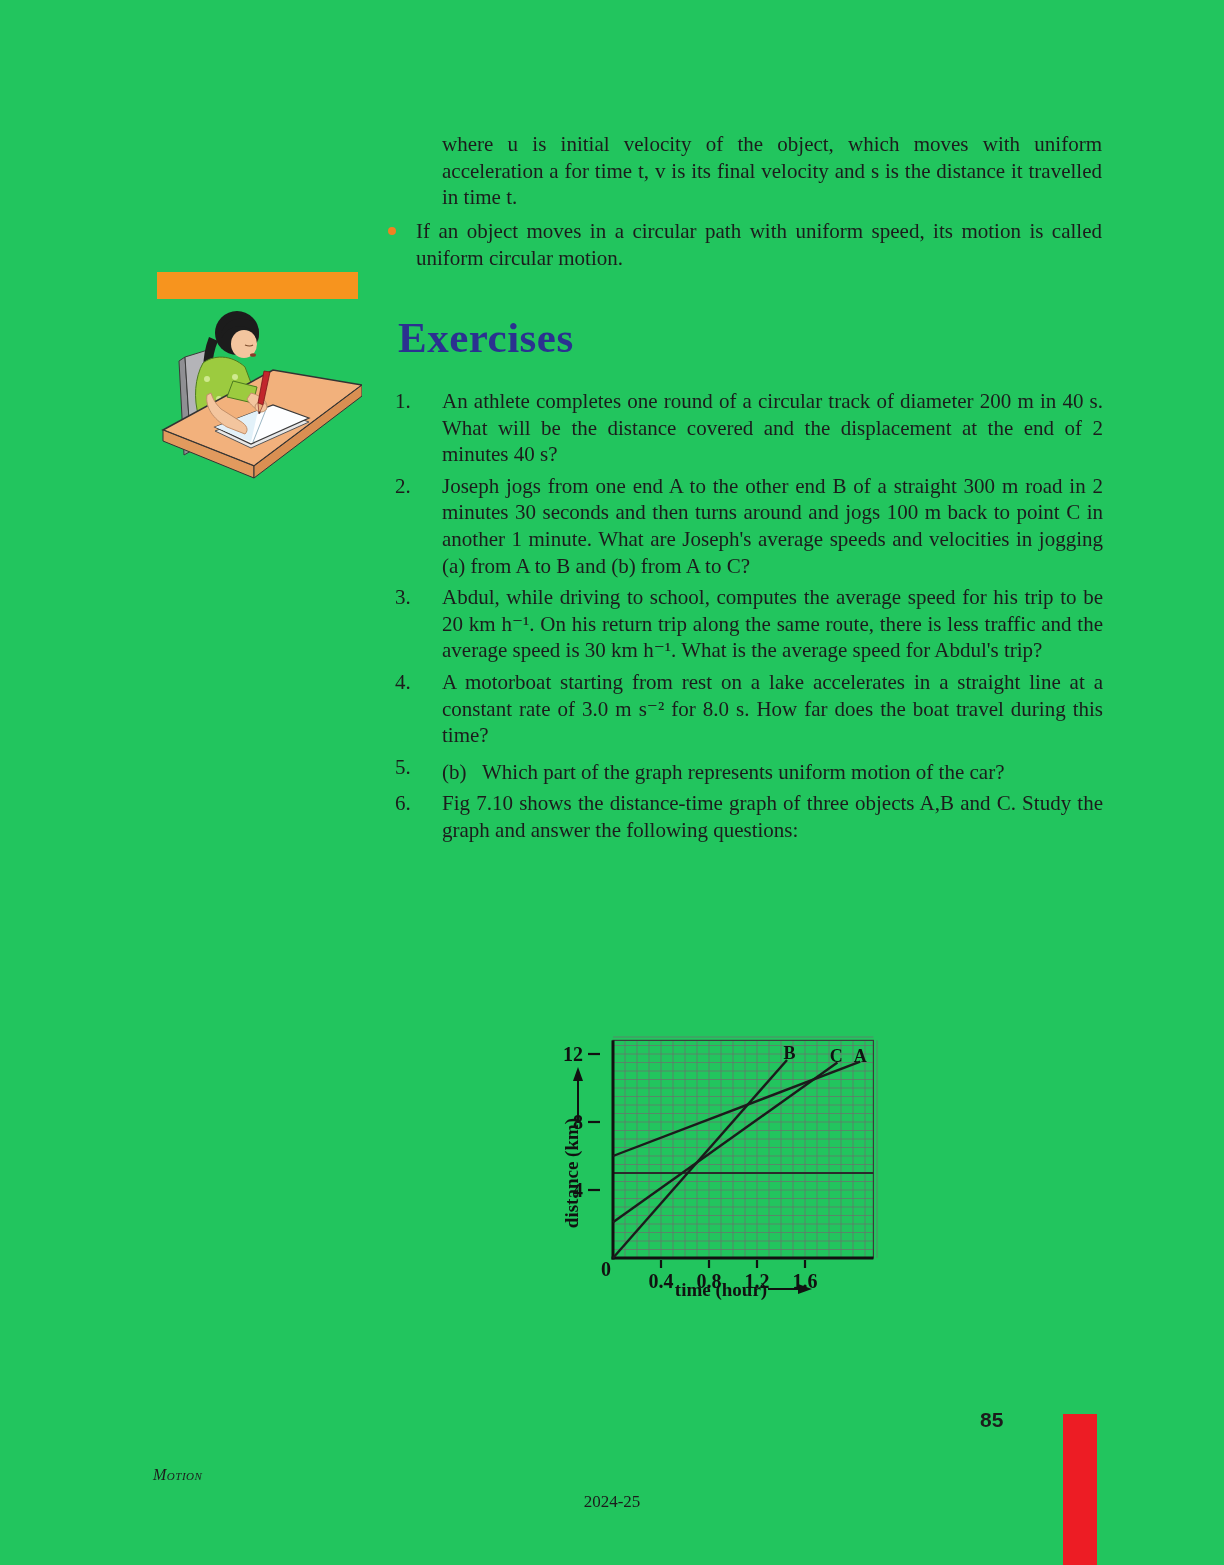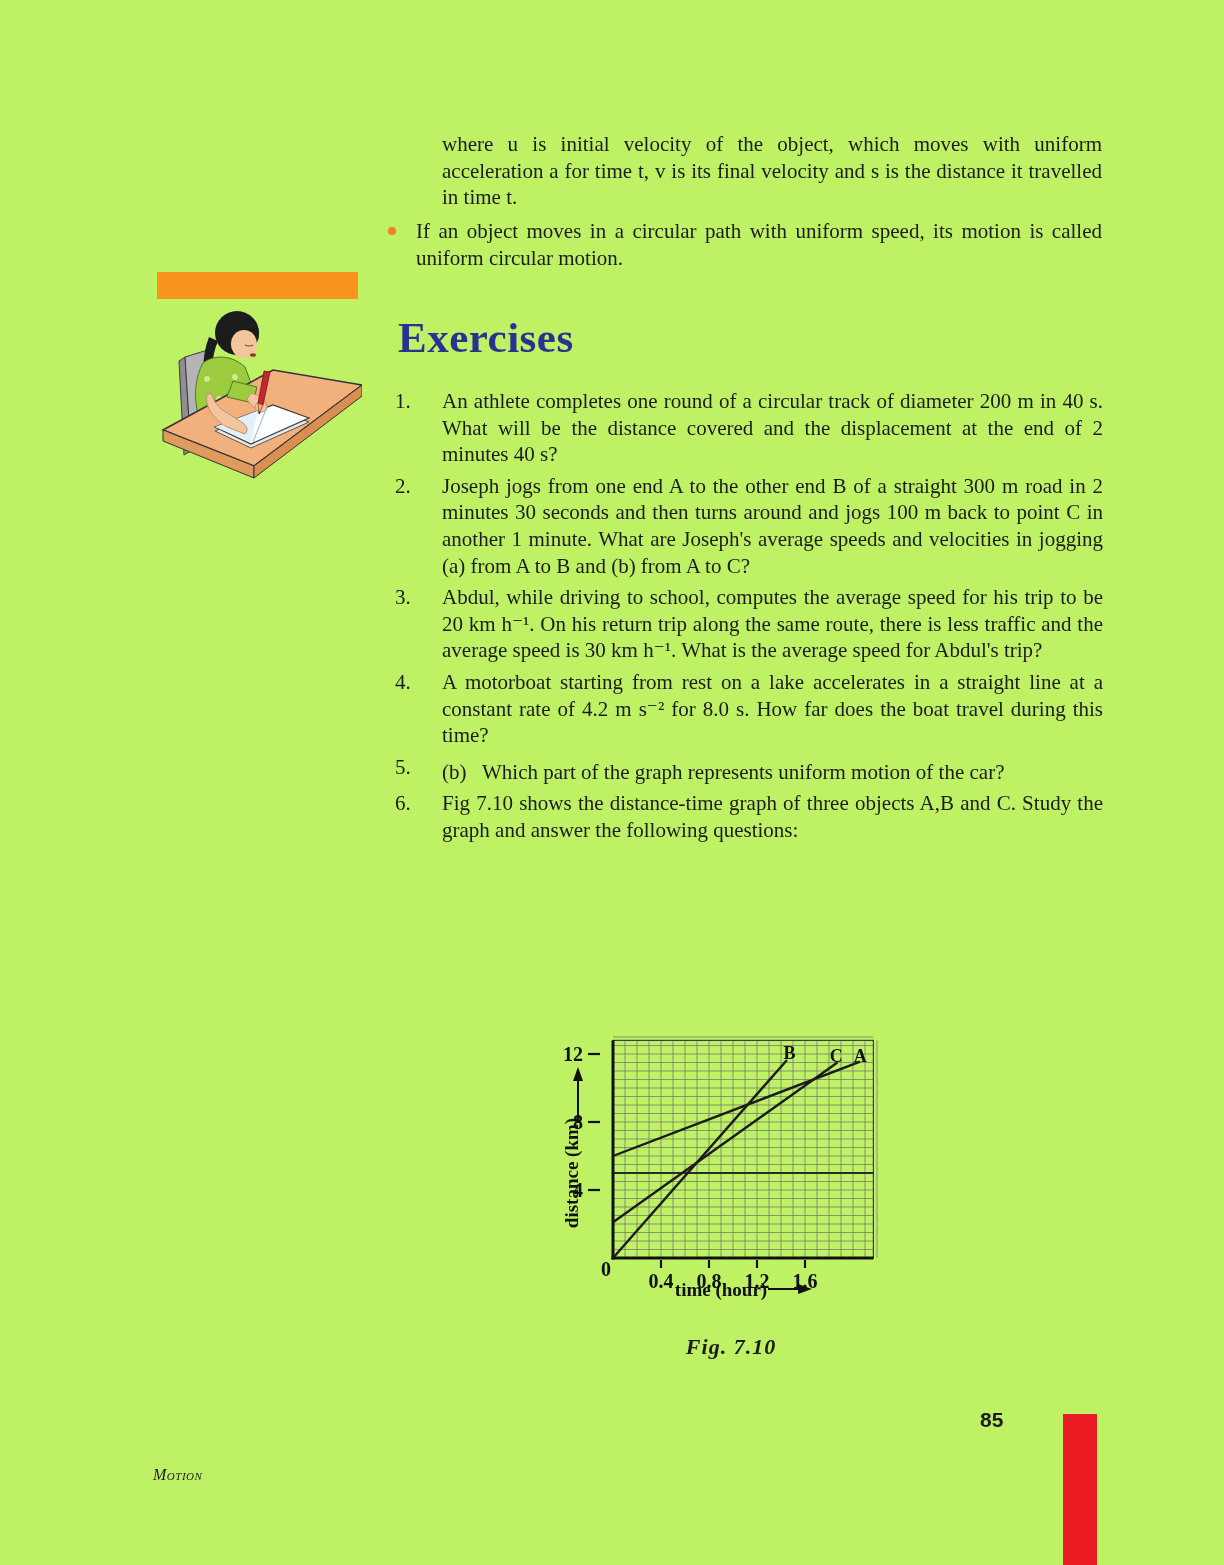--- a/index.html
+++ b/index.html
@@ -1,18 +1,18 @@
 <!DOCTYPE html>
 <html><head>
 <meta charset="utf-8">
 <style>
   * { margin:0; padding:0; box-sizing:border-box; }
   html,body { width:1224px; height:1565px; background:#ffffff; }
   .page {
-    position:relative; width:1224px; height:1565px; background:#bef264; overflow:hidden;
+    position:relative; width:1224px; height:1565px; background:#22c55e; overflow:hidden;
     font-family:"Liberation Serif","DejaVu Serif",serif; color:#1c1c1c;
   }
   .body-text { font-size:21px; line-height:26.6px; }
   .justify { text-align:justify; }
 
   .intro-para { position:absolute; left:442px; top:131px; width:660px; }
   .bullet-row { position:absolute; left:388px; top:218px; width:714px; }
   .bullet-dot { position:absolute; left:0; top:9px; width:8px; height:8px; border-radius:50%; }
   .bullet-text { display:block; margin-left:28px; }
 
@@ -111,21 +111,21 @@
       </div>
       <div class="q-item">
         <span class="q-num">3.</span>
         <div class="q-body">
           <div class="q-text justify">Abdul, while driving to school, computes the average speed for his trip to be 20 km h⁻¹. On his return trip along the same route, there is less traffic and the average speed is 30 km h⁻¹. What is the average speed for Abdul's trip?</div>
         </div>
       </div>
       <div class="q-item">
         <span class="q-num">4.</span>
         <div class="q-body">
-          <div class="q-text justify">A motorboat starting from rest on a lake accelerates in a straight line at a constant rate of 4.2 m s⁻² for 8.0 s. How far does the boat travel during this time?</div>
+          <div class="q-text justify">A motorboat starting from rest on a lake accelerates in a straight line at a constant rate of 3.0 m s⁻² for 8.0 s. How far does the boat travel during this time?</div>
         </div>
       </div>
       <div class="q-item">
         <span class="q-num">5.</span>
         <div class="q-body">
           <div class="q-sub">
             <span class="q-sub-label">(b)</span>
             <div class="q-sub-text justify">Which part of the graph represents uniform motion of the car?</div>
           </div>
         </div>
@@ -225,20 +225,20 @@
           <text transform="translate(38,151) rotate(-90)" text-anchor="middle" font-family="&quot;Liberation Serif&quot;,&quot;DejaVu Serif&quot;,serif" font-weight="bold" font-size="19px" fill="#111">distance (km)</text>
           <line x1="38" y1="101" x2="38" y2="57" stroke="#111" stroke-width="2"></line>
           <polygon points="33,59 38,45 43,59" fill="#111"></polygon>
         </g>
         <g>
           <text x="181" y="274" text-anchor="middle" font-family="&quot;Liberation Serif&quot;,&quot;DejaVu Serif&quot;,serif" font-weight="bold" font-size="19px" fill="#111">time (hour)</text>
           <line x1="228" y1="267" x2="260" y2="267" stroke="#111" stroke-width="2"></line>
           <polygon points="258,262 272,267 258,272" fill="#111"></polygon>
         </g>
       </svg>
-    <figcaption class="fig-caption">Fig.  7.10</figcaption>
   </figure>
 
   <div class="footer-motion">Motion</div>
   <div class="footer-pagenum">85</div>
   <div class="red-bar" style="background: rgb(237, 28, 36);"></div>
+  <div class="footer-year">2024-25</div>
 
 </div>
 
 </body></html>

